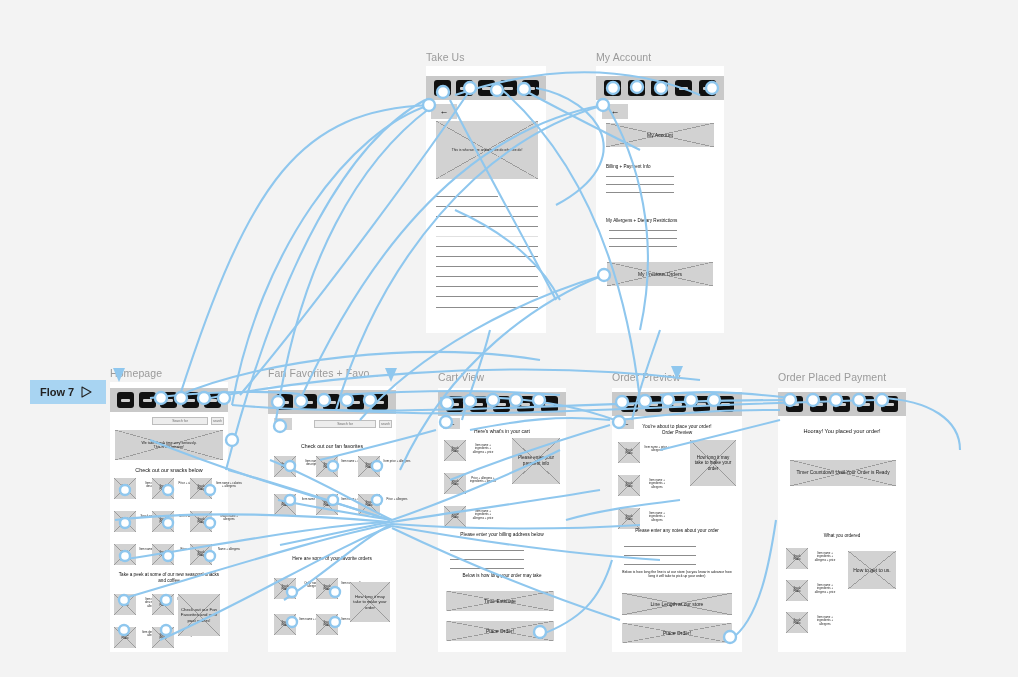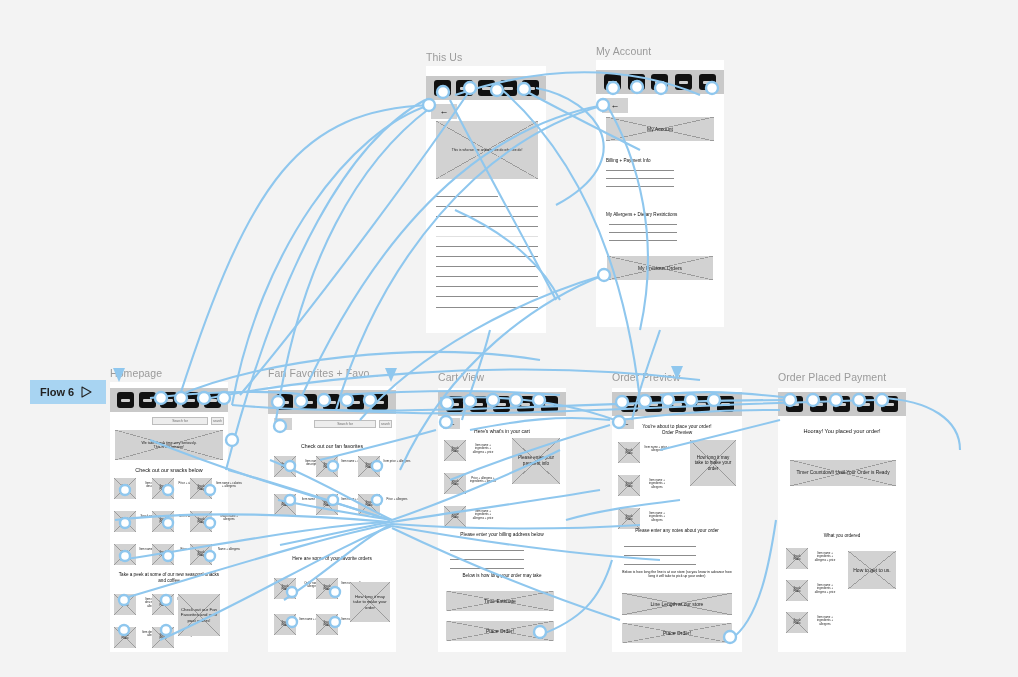--- a/index.html
+++ b/index.html
@@ -80,28 +80,28 @@
   }
   .flow-badge .lbl{font-size:11px;color:#222;font-weight:bold;}
   .play-tri{width:11px;height:12px;}
 </style>
 </head>
 <body>
 
 <div id="canvas">
 
   <div class="flow-badge">
-    <span class="lbl">Flow 6</span>
+    <span class="lbl">Flow 7</span>
     <svg class="play-tri" viewBox="0 0 11 12">
       <path d="M1 1 L10 6 L1 11 Z" fill="none" stroke="#222" stroke-width="1.1" stroke-linejoin="round"></path>
     </svg>
   </div>
 
   <div class="frame" style="left:426px;top:66px;width:120px;height:267px;">
-    <div class="frame-title">This Us</div>
+    <div class="frame-title">Take Us</div>
     <div class="navbar" style="top:10px;">
       <div class="navicon">
           <i></i>
         </div>
       <div class="navicon">
           <i></i>
         </div>
       <div class="navicon">
           <i></i>
         </div>
@@ -123,21 +123,21 @@
     <div class="rule light" style="left:10px;top:170px;width:102px;"></div>
     <div class="rule" style="left:10px;top:180px;width:102px;"></div>
     <div class="rule" style="left:10px;top:190px;width:102px;"></div>
     <div class="rule" style="left:10px;top:200px;width:102px;"></div>
     <div class="rule" style="left:10px;top:210px;width:102px;"></div>
     <div class="rule" style="left:10px;top:220px;width:102px;"></div>
     <div class="rule" style="left:10px;top:230px;width:102px;"></div>
     <div class="rule" style="left:10px;top:241px;width:102px;"></div>
   </div>
 
-  <div class="frame" style="left:596px;top:60px;width:128px;height:267px;">
+  <div class="frame" style="left:596px;top:66px;width:128px;height:267px;">
     <div class="frame-title">My Account</div>
     <div class="navbar" style="top:10px;">
       <div class="navicon">
           <i></i>
         </div>
       <div class="navicon">
           <i></i>
         </div>
       <div class="navicon">
           <i></i>

